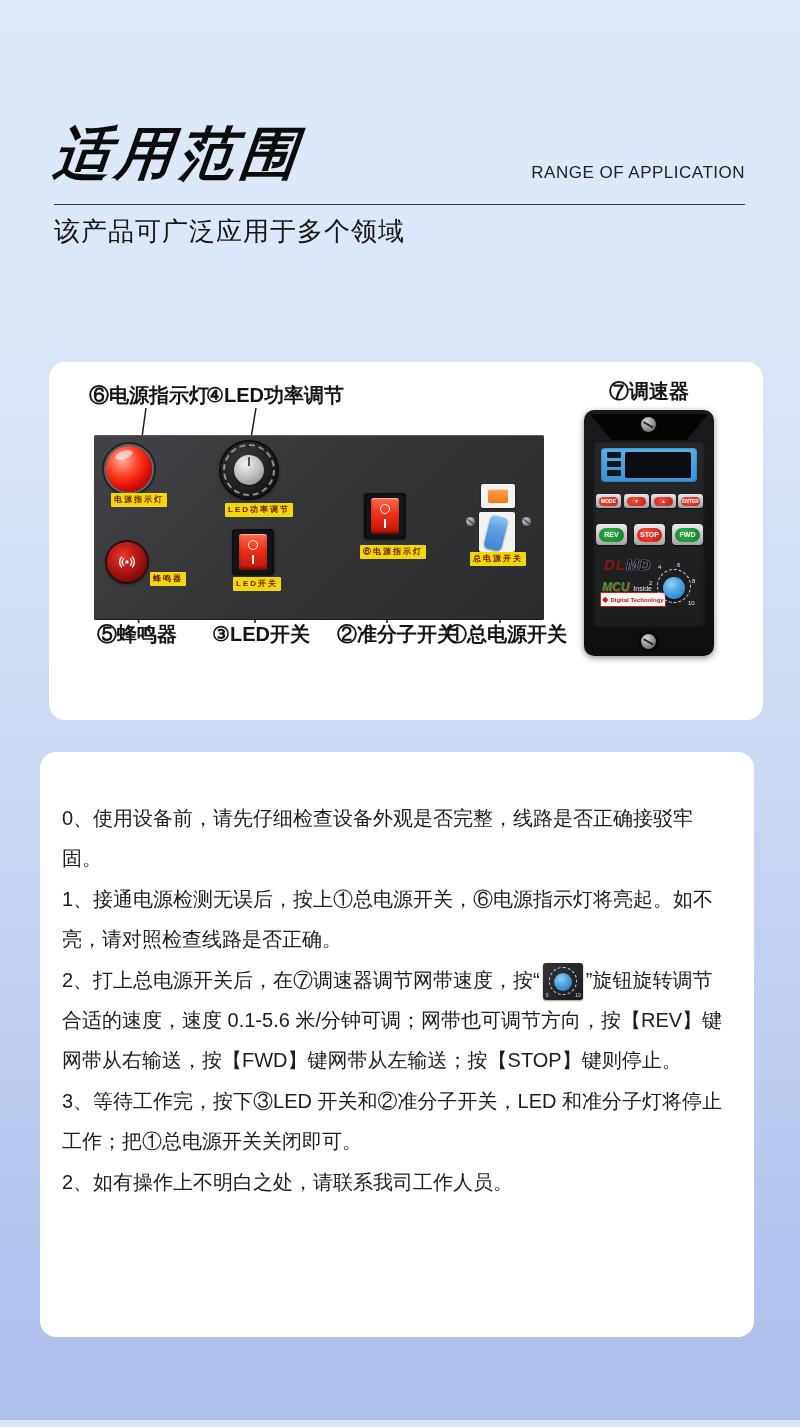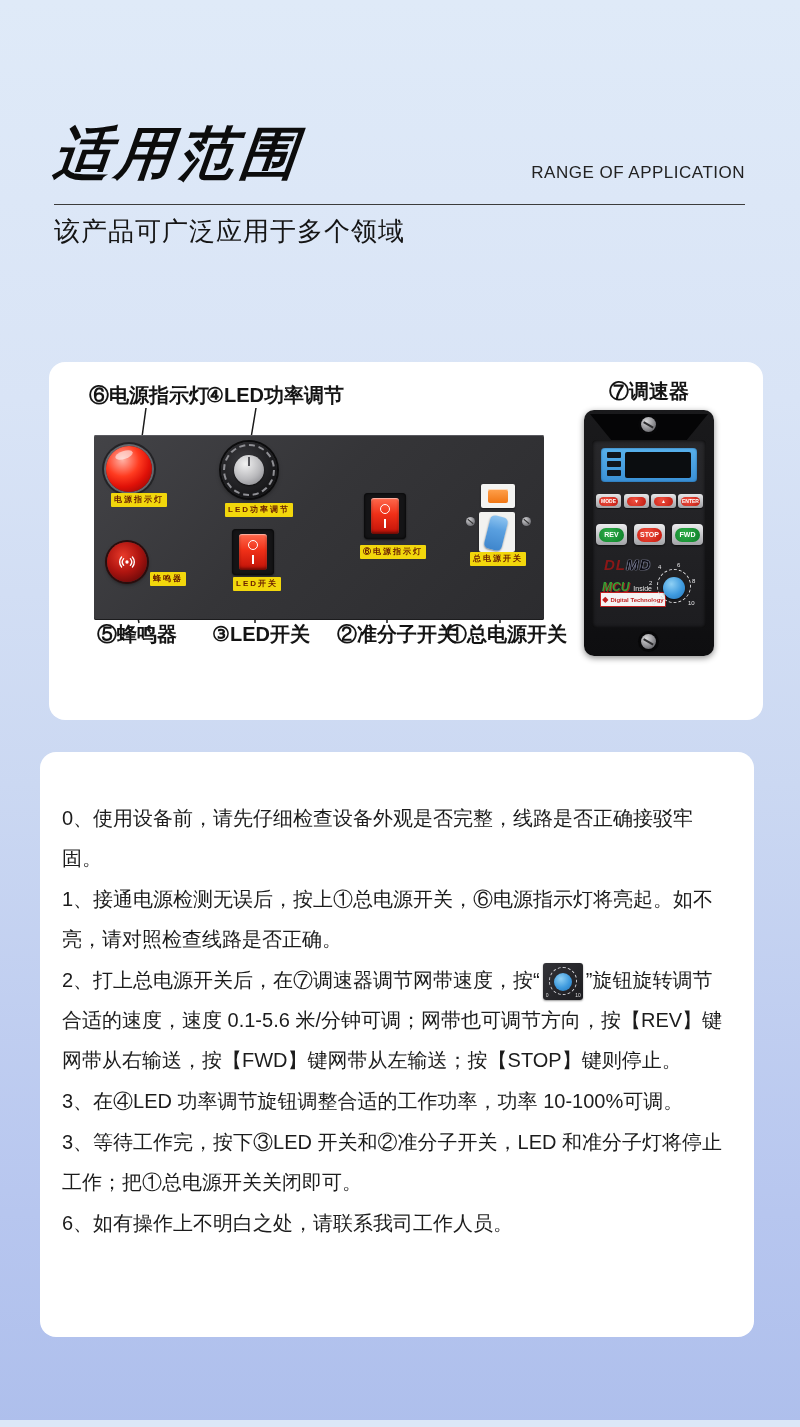--- a/index.html
+++ b/index.html
@@ -267,20 +267,19 @@
     <div class="bottom-label" style="left:163px;top:259px;">③LED开关</div>
     <div class="bottom-label" style="left:288px;top:259px;">②准分子开关</div>
     <div class="bottom-label" style="left:398px;top:259px;">①总电源开关</div>
   </div>
 
   <div class="card" id="instruction-card">
     <div class="instructions">
       <p>0、使用设备前，请先仔细检查设备外观是否完整，线路是否正确接驳牢固。</p>
       <p>1、接通电源检测无误后，按上①总电源开关，⑥电源指示灯将亮起。如不亮，请对照检查线路是否正确。</p>
       <p><span>2、打上总电源开关后，在⑦调速器调节网带速度，按“</span><span class="inline-knob"><span class="ik-ticks"></span><span class="ik-knob"></span><span class="ik-0">0</span><span class="ik-10">10</span></span><span>”旋钮旋转调节合适的速度，速度 0.1-5.6 米/分钟可调；网带也可调节方向，按【REV】键网带从右输送，按【FWD】键网带从左输送；按【STOP】键则停止。</span></p>
-      <p>3、在④LED 功率调节旋钮调整合适的工作功率，功率 10-100%可调。</p>
       <p>3、等待工作完，按下③LED 开关和②准分子开关，LED 和准分子灯将停止工作；把①总电源开关关闭即可。</p>
-      <p>6、如有操作上不明白之处，请联系我司工作人员。</p>
+      <p>2、如有操作上不明白之处，请联系我司工作人员。</p>
     </div>
   </div>
 
   <div id="bottom-strip"></div>
 </div>
 
 </body></html>

